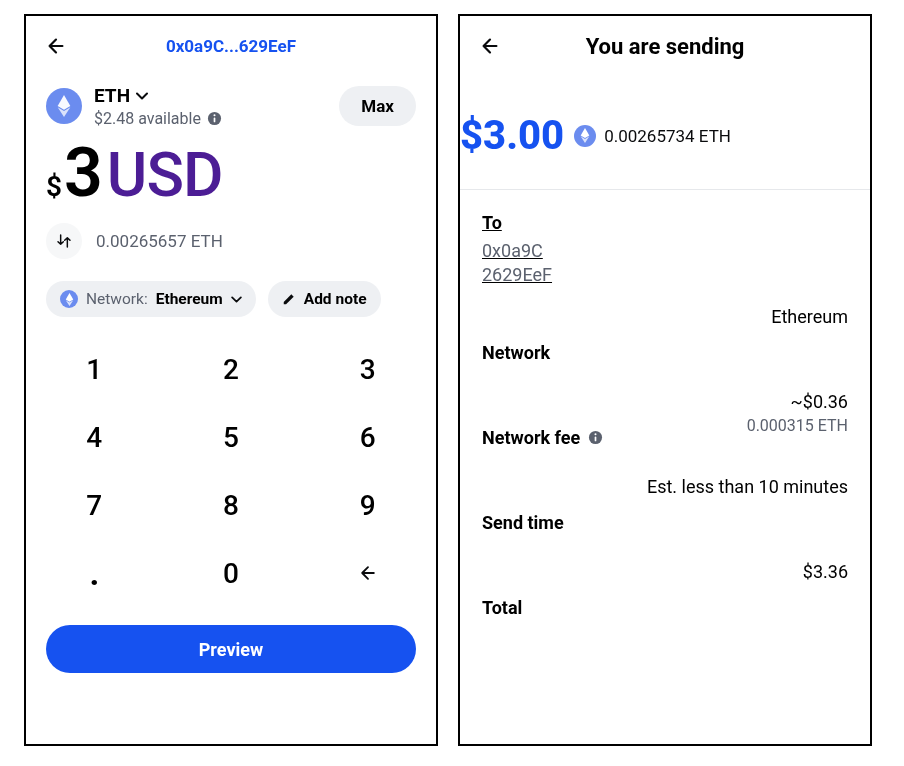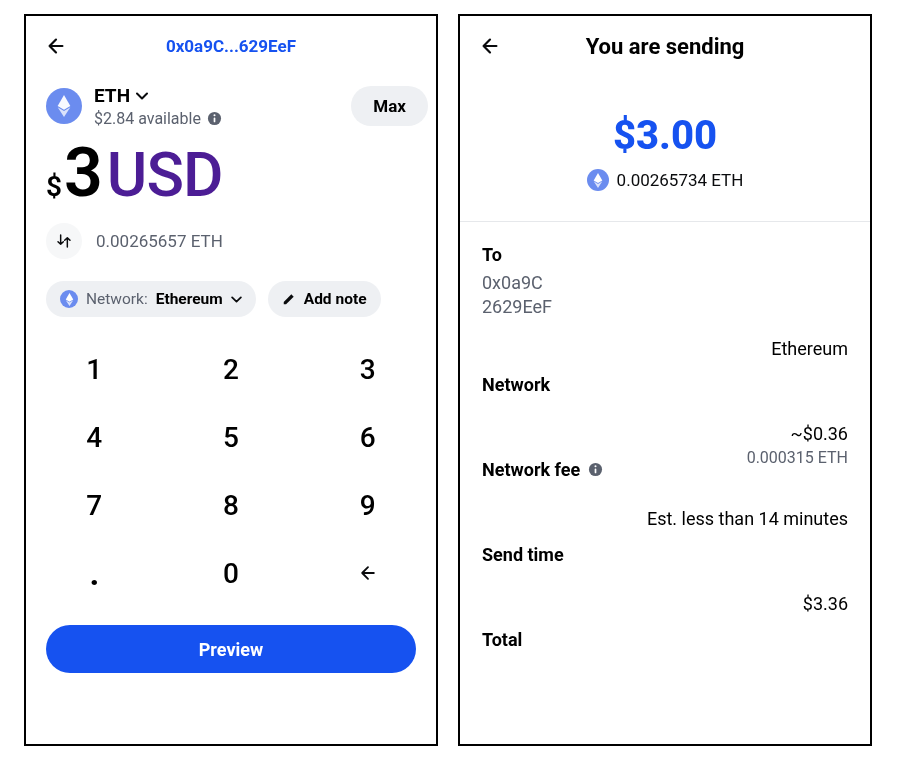--- a/index.html
+++ b/index.html
@@ -17,21 +17,21 @@
   .stage{display:flex;gap:20px;padding:14px 24px;}
   .phone{border:2px solid #000;width:414px;height:732px;background:#fff;display:flex;flex-direction:column;position:relative;}
 
   
   .hdr{display:flex;align-items:center;height:60px;padding:12px 16px;position:relative;}
   .back{cursor:pointer;display:flex;align-items:center;justify-content:center;width:28px;height:28px;}
   .hdr .title{position:absolute;left:0;right:0;text-align:center;font-weight:700;font-size:22px;pointer-events:none;}
   .addr{position:absolute;left:0;right:0;text-align:center;color:var(--blue);font-weight:700;font-size:17px;}
 
   
-  .asset-row{display:flex;align-items:center;padding:8px 8px 0 20px;}
+  .asset-row{display:flex;align-items:center;padding:8px 20px 0 20px;}
   .eth-circle{width:36px;height:36px;border-radius:50%;background:var(--light-blue);display:flex;align-items:center;justify-content:center;color:#fff;margin-right:12px;}
   .eth-circle.sm{width:22px;height:22px;}
   .eth-circle.xs{width:18px;height:18px;margin-right:0;}
   .asset-col{display:flex;flex-direction:column;}
   .asset-name{font-weight:700;font-size:19px;display:flex;align-items:center;gap:6px;}
   .avail{color:var(--grey-text);font-size:16px;display:flex;align-items:center;gap:6px;margin-top:2px;}
   .max-btn{margin-left:auto;background:#EEF0F3;border:none;border-radius:26px;padding:10px 22px;font-weight:700;font-size:17px;cursor:pointer;}
 
   .amount-row{display:flex;align-items:baseline;padding:10px 20px 0 20px;}
   .currency-sym{font-size:28px;font-weight:600;margin-right:2px;}
@@ -48,25 +48,25 @@
   .chip .val{font-weight:700;}
   .chev{display:inline-flex;}
 
   .keypad{margin-top:18px;display:grid;grid-template-columns:repeat(3, 1fr);}
   .key{height:68px;display:flex;align-items:center;justify-content:center;font-size:28px;font-weight:500;cursor:pointer;user-select:none;}
   .dot{font-size:34px;font-weight:700;}
 
   .primary-btn{margin:18px 20px 20px 20px;background:var(--blue);color:#fff;border:none;border-radius:36px;height:48px;font-size:18px;font-weight:700;cursor:pointer;}
 
   
-  .summary-top{display:flex;flex-direction:column;align-items:center;padding:36px 0 30px 0;gap:10px;}
+  .summary-top{display:flex;flex-direction:row;align-items:center;padding:36px 0 30px 0;gap:10px;}
   .big-blue{color:var(--blue);font-weight:800;font-size:40px;}
   .eth-line{display:flex;align-items:center;gap:8px;color:var(--ink);font-size:17px;}
   .divider{height:1px;background:var(--hair);margin:0 0;}
-  .section{padding:22px 22px 4px 22px;}
+  .section{padding:22px 22px 4px 22px;text-decoration:underline;}
   .to-label{font-weight:700;font-size:18px;margin-bottom:6px;}
   .to-val{color:var(--grey-text);font-size:18px;line-height:1.35;}
   .row{display:flex;align-items:flex-start;justify-content:space-between;padding:14px 22px;}
   .row .k{font-weight:700;font-size:18px;display:flex;align-items:center;gap:8px;margin-top:36px;}
   .row .v{text-align:right;font-size:18px;}
   .sub{color:var(--grey-text);font-size:16px;margin-top:4px;}
   .spacer{flex:1;}
 
   svg{display:block;}
 </style>
@@ -95,21 +95,21 @@
       <div class="asset-col">
         <div class="asset-name">
           <span>ETH</span>
           <span class="chev">
             <svg width="12" height="8" viewBox="0 0 12 8">
                 <path d="M1 1.5 L6 6.5 L11 1.5" stroke="#0A0B0D" stroke-width="2" fill="none" stroke-linecap="round" stroke-linejoin="round"></path>
               </svg>
           </span>
         </div>
         <div class="avail">
-          <span>$2.84 available</span>
+          <span>$2.48 available</span>
           <svg width="15" height="15" viewBox="0 0 16 16">
               <circle cx="8" cy="8" r="7" fill="#5B616E"></circle>
               <rect x="7.1" y="7" width="1.8" height="5" rx="0.9" fill="#fff"></rect>
               <circle cx="8" cy="4.6" r="1.1" fill="#fff"></circle>
             </svg>
         </div>
       </div>
       <button class="max-btn">Max</button>
     </div>
 
@@ -221,21 +221,21 @@
           </svg>
       </div>
       <div class="v">
         <div>~$0.36</div>
         <div class="sub">0.000315 ETH</div>
       </div>
     </div>
 
     <div class="row">
       <div class="k">Send time</div>
-      <div class="v">Est. less than 14 minutes</div>
+      <div class="v">Est. less than 10 minutes</div>
     </div>
 
     <div class="row">
       <div class="k">Total</div>
       <div class="v">$3.36</div>
     </div>
 
     <div class="spacer"></div>
   </div>
 

